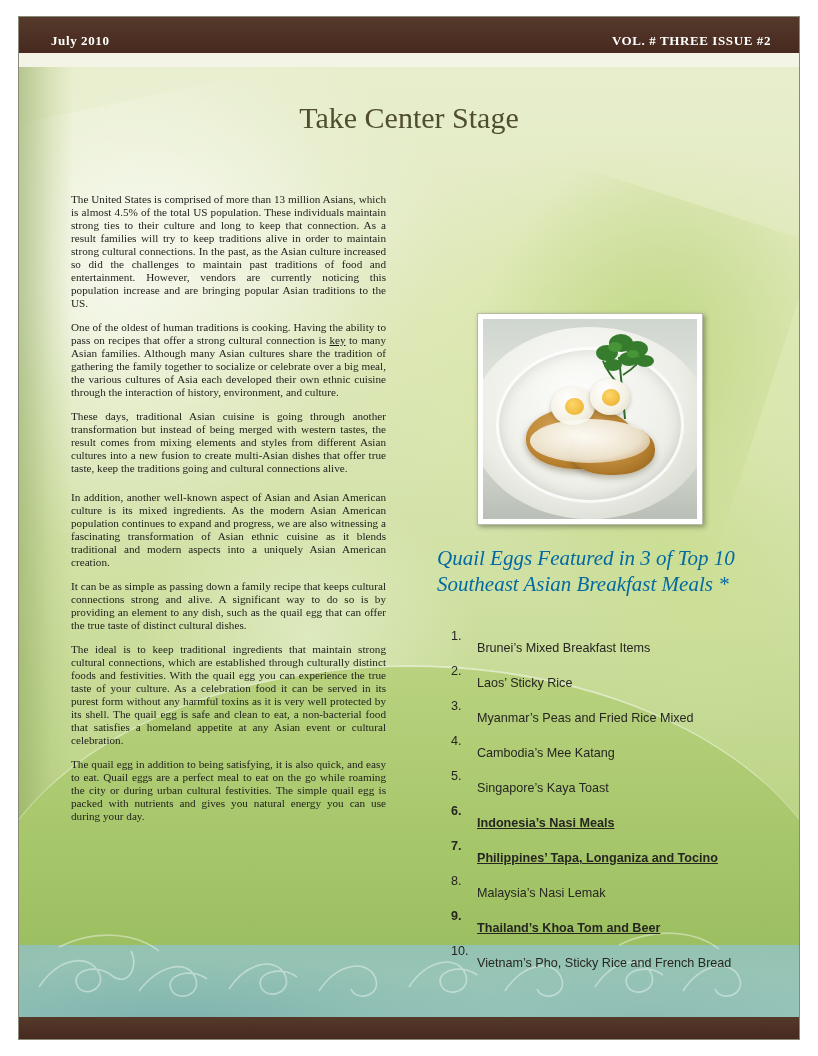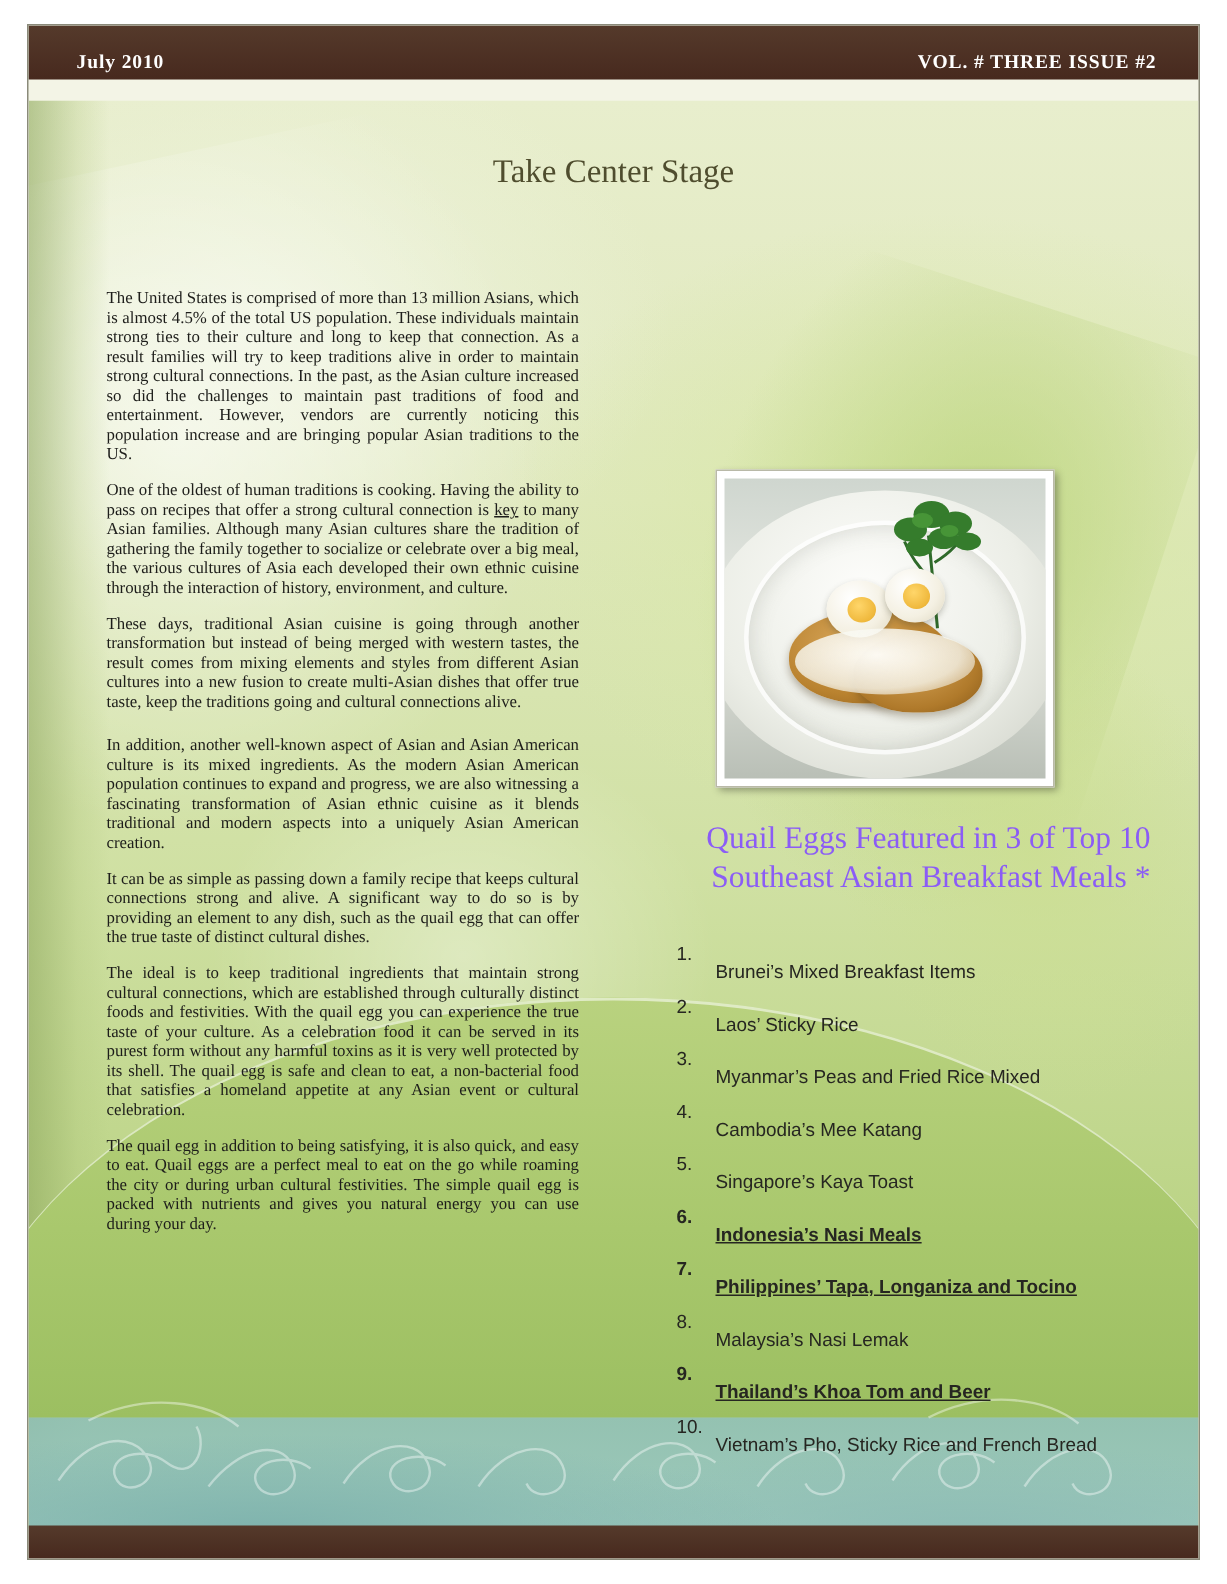--- a/index.html
+++ b/index.html
@@ -195,21 +195,21 @@
     font-family: "Liberation Serif", serif;
     font-weight: bold;
     font-size: 44px;
     color: #5f3a16;
     letter-spacing: 0.5px;
     text-shadow: 1px 1px 0 rgba(255,255,255,0.5);
   }
   .title-sub {
     margin-top: 2px;
     font-family: "Liberation Serif", serif;
-    font-size: 22px;
+    font-size: 30px;
     color: #4f4d2e;
   }
 
   
   .col-left {
     position: absolute;
     left: 52px;
     top: 176px;
     width: 315px;
     font-family: "Liberation Serif", serif;
@@ -323,26 +323,27 @@
     background: radial-gradient(ellipse at 45% 40%, rgba(255,255,252,0.95) 0%, rgba(246,246,238,0.8) 60%, rgba(230,230,218,0.2) 100%);
     filter: blur(0.4px);
   }
 
   
   .feature-head {
     position: absolute;
     left: 418px;
     top: 528px;
     width: 330px;
-    text-align: right;
+    text-align: left;
     font-family: "Liberation Serif", serif;
     font-size: 21px;
     line-height: 26px;
-    color: #8b5cf6;
+    color: #0369a1;
     font-weight: normal;
+    font-style: italic;
   }
   .feature-list {
     position: absolute;
     left: 432px;
     top: 612px;
     width: 312px;
     font-family: "Liberation Sans", sans-serif;
     font-size: 12.6px;
     line-height: 15px;
     color: #262621;

